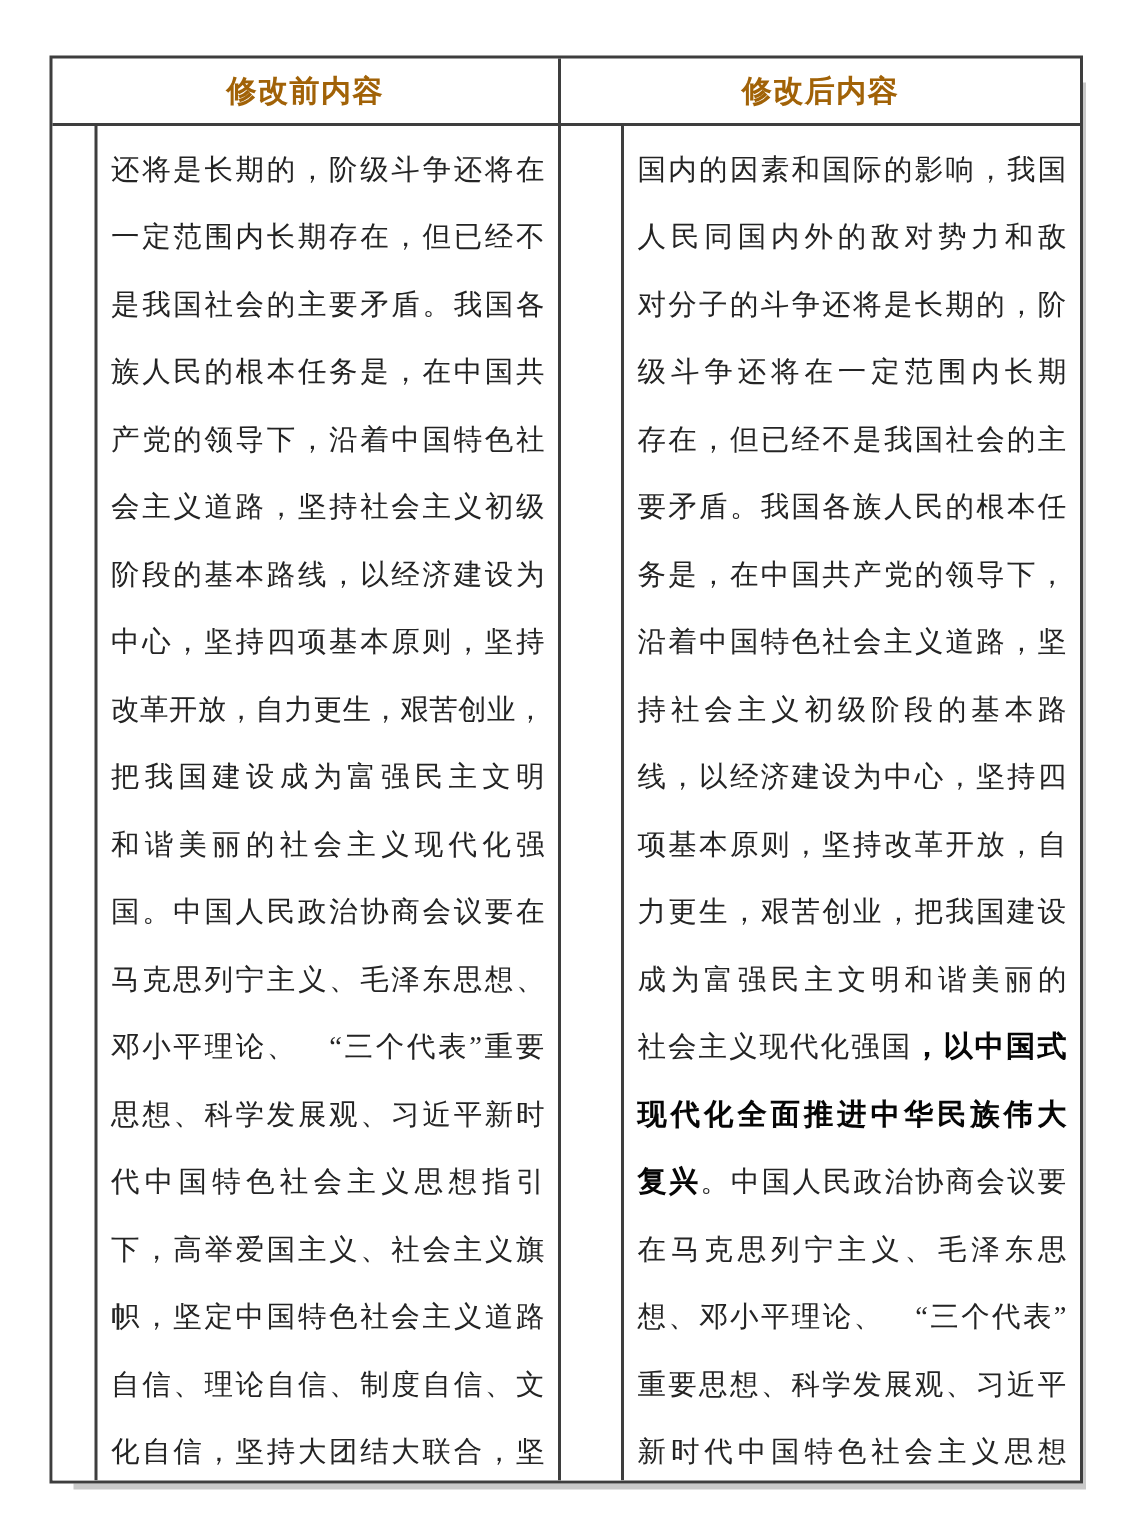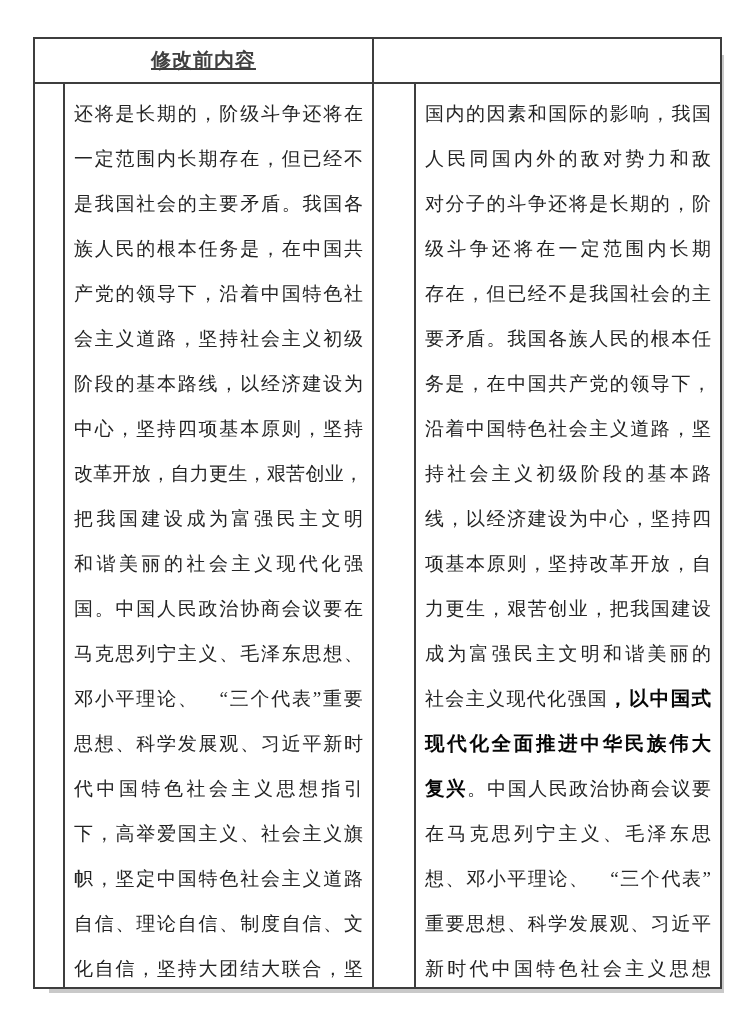--- a/index.html
+++ b/index.html
@@ -13,21 +13,21 @@
     position:absolute;left:33px;top:37px;width:689px;height:952px;
     box-sizing:border-box;border:2px solid #3e3e3e;background:#ffffff;
     display:flex;flex-direction:column;
     box-shadow:9px 11px 0 -7px #c9c9c9;
   }
 
   .thead{height:45px;min-height:45px;box-sizing:border-box;
     border-bottom:2px solid #3e3e3e;display:flex;}
   .th{display:flex;align-items:center;justify-content:center;
     font-family:"Liberation Sans","DejaVu Sans",sans-serif;
-    font-weight:700;font-size:20px;color:#404040;letter-spacing:1px;text-decoration:underline;}
+    font-weight:700;font-size:20px;color:#a16207;letter-spacing:1px;}
   .th-before{width:339px;box-sizing:border-box;border-right:2px solid #3e3e3e;}
   .th-after{flex:1;}
 
   .tbody{flex:1;display:flex;overflow:hidden;}
   .gutter{box-sizing:border-box;background:#ffffff;}
   .g-left{width:30px;border-right:2px solid #3e3e3e;}
   .cell{box-sizing:border-box;padding:7px 9px 0 9px;}
   .cell-before{width:309px;border-right:2px solid #3e3e3e;}
   .g-right{width:42px;border-right:2px solid #3e3e3e;}
   .cell-after{flex:1;}
@@ -39,20 +39,21 @@
     font-weight:700;color:#060606;font-size:19.5px;
   }
 </style>
 </head>
 <body>
 
 <div class="page">
   <div class="cmp-table">
     <div class="thead">
       <div class="th th-before">修改前内容</div>
+      <div class="th th-after">修改后内容</div>
     </div>
     <div class="tbody">
       <div class="gutter g-left"></div>
       <div class="cell cell-before">
           <div class="tl">
             <span class="ch">还</span>
             <span class="ch">将</span>
             <span class="ch">是</span>
             <span class="ch">长</span>
             <span class="ch">期</span>

